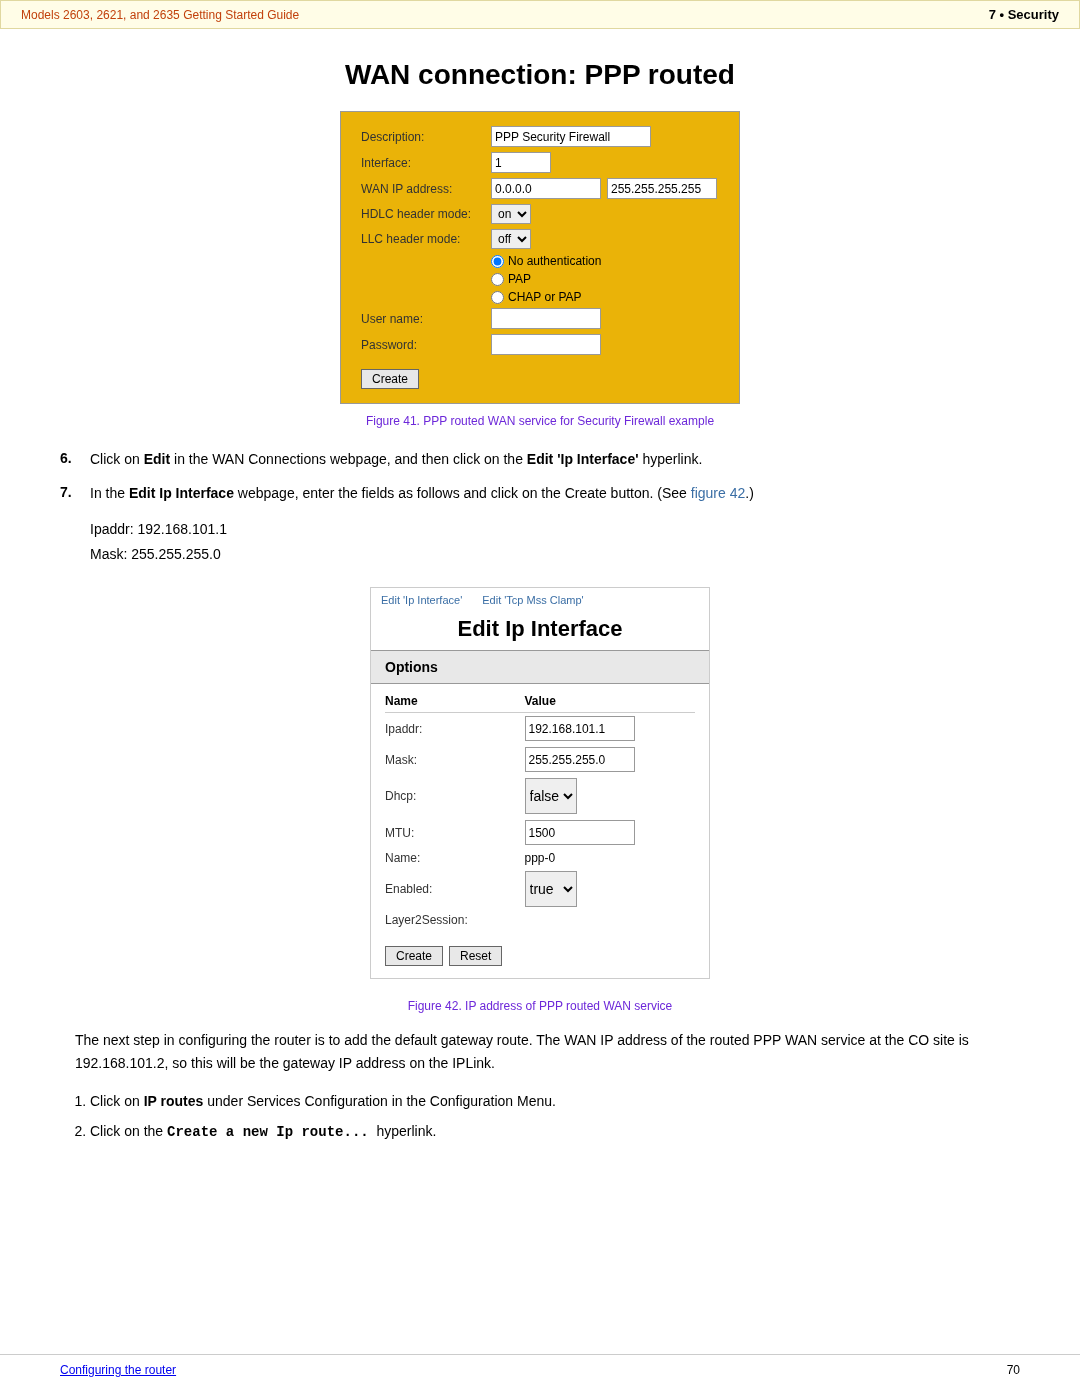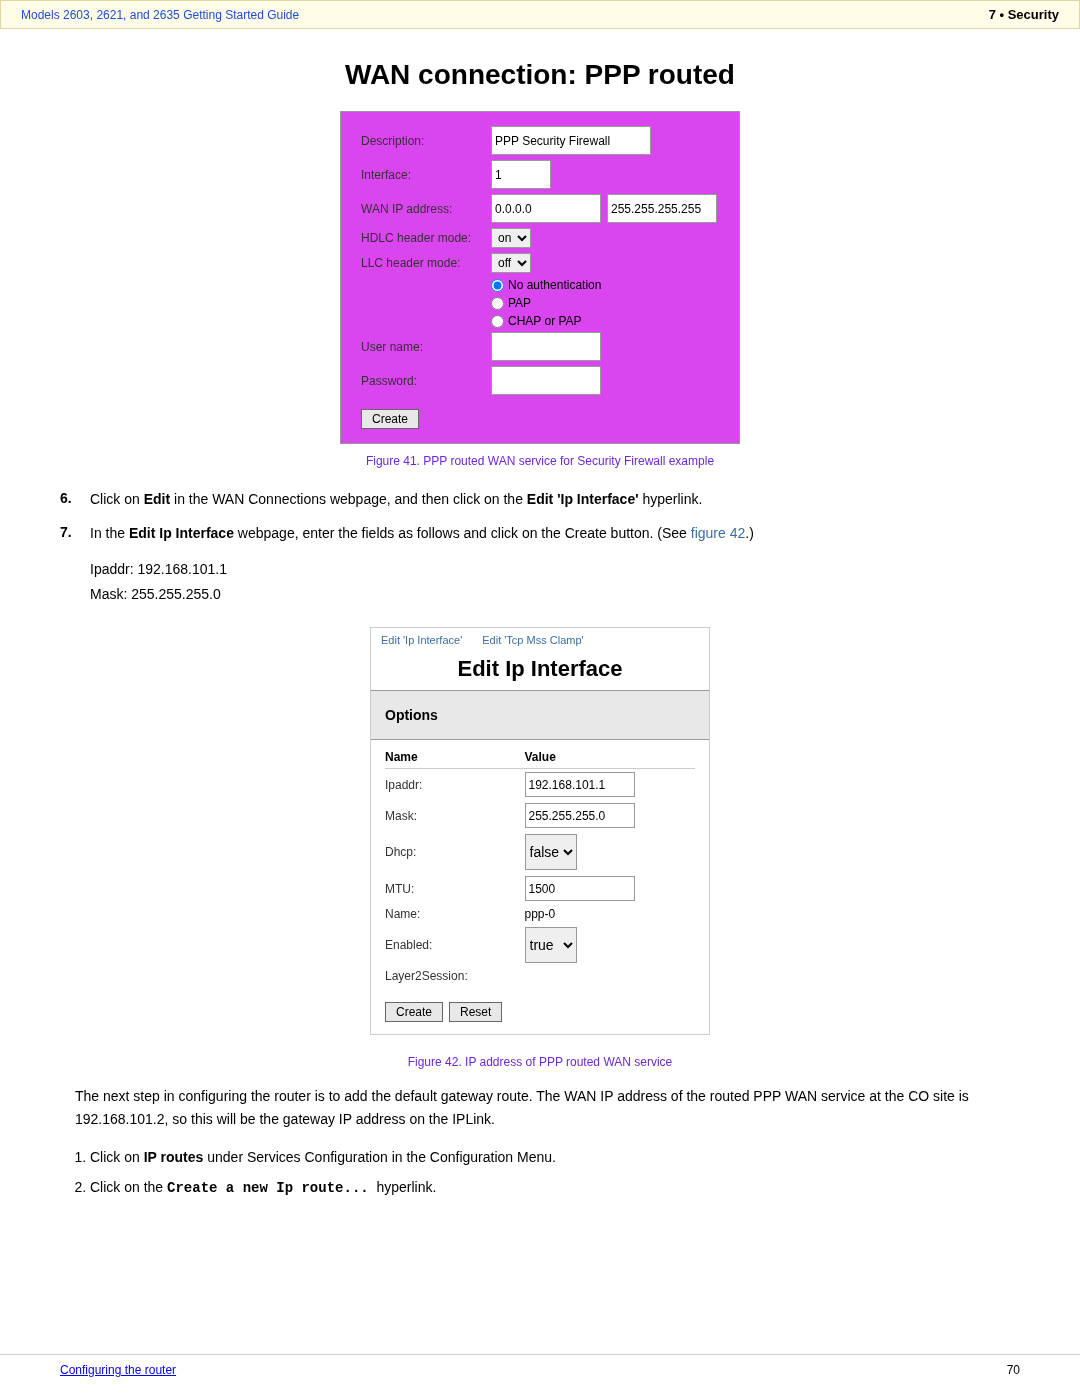--- a/index.html
+++ b/index.html
@@ -16,21 +16,21 @@
     
     .header-bar {
       background: #fffde7;
       border: 1px solid #e0d8a0;
       display: flex;
       justify-content: space-between;
       align-items: center;
       padding: 6px 20px;
       font-size: 12px;
     }
-    .header-left { color: #1d4ed8; }
+    .header-left { color: #c2410c; }
     .header-right { color: #000; font-weight: bold; font-size: 13px; }
 
     
     .main-content {
       padding: 30px 60px 60px 60px;
     }
 
     
     .wan-section {
       text-align: center;
@@ -39,42 +39,42 @@
     .wan-title {
       font-size: 28px;
       font-weight: bold;
       margin-bottom: 20px;
       color: #000;
     }
 
     
     .form-box {
       border: 1px solid #999;
-      background: #d946ef;
+      background: #eab308;
       padding: 14px 20px;
       display: inline-block;
       text-align: left;
       min-width: 400px;
       font-size: 12px;
     }
     .form-row {
       display: flex;
       align-items: center;
       margin-bottom: 5px;
     }
     .form-label {
       min-width: 130px;
       color: #333;
       font-size: 12px;
     }
     .form-input {
       border: 1px solid #999;
       padding: 1px 3px;
       font-size: 12px;
-      height: 29px;
+      height: 21px;
     }
     .form-input-wide { width: 160px; }
     .form-input-narrow { width: 60px; }
     .form-input-medium { width: 110px; }
     .form-select {
       border: 1px solid #999;
       font-size: 12px;
       height: 20px;
       padding: 0 2px;
     }
@@ -162,21 +162,21 @@
       font-size: 22px;
       font-weight: bold;
       text-align: center;
       padding: 10px 0 8px 0;
       color: #000;
     }
     .options-header {
       background: #e8e8e8;
       border-top: 1px solid #999;
       border-bottom: 1px solid #999;
-      padding: 16px 14px;
+      padding: 8px 14px;
       font-size: 14px;
       font-weight: bold;
     }
     .options-table {
       width: 100%;
       padding: 8px 14px;
     }
     .options-table table {
       width: 100%;
       border-collapse: collapse;

